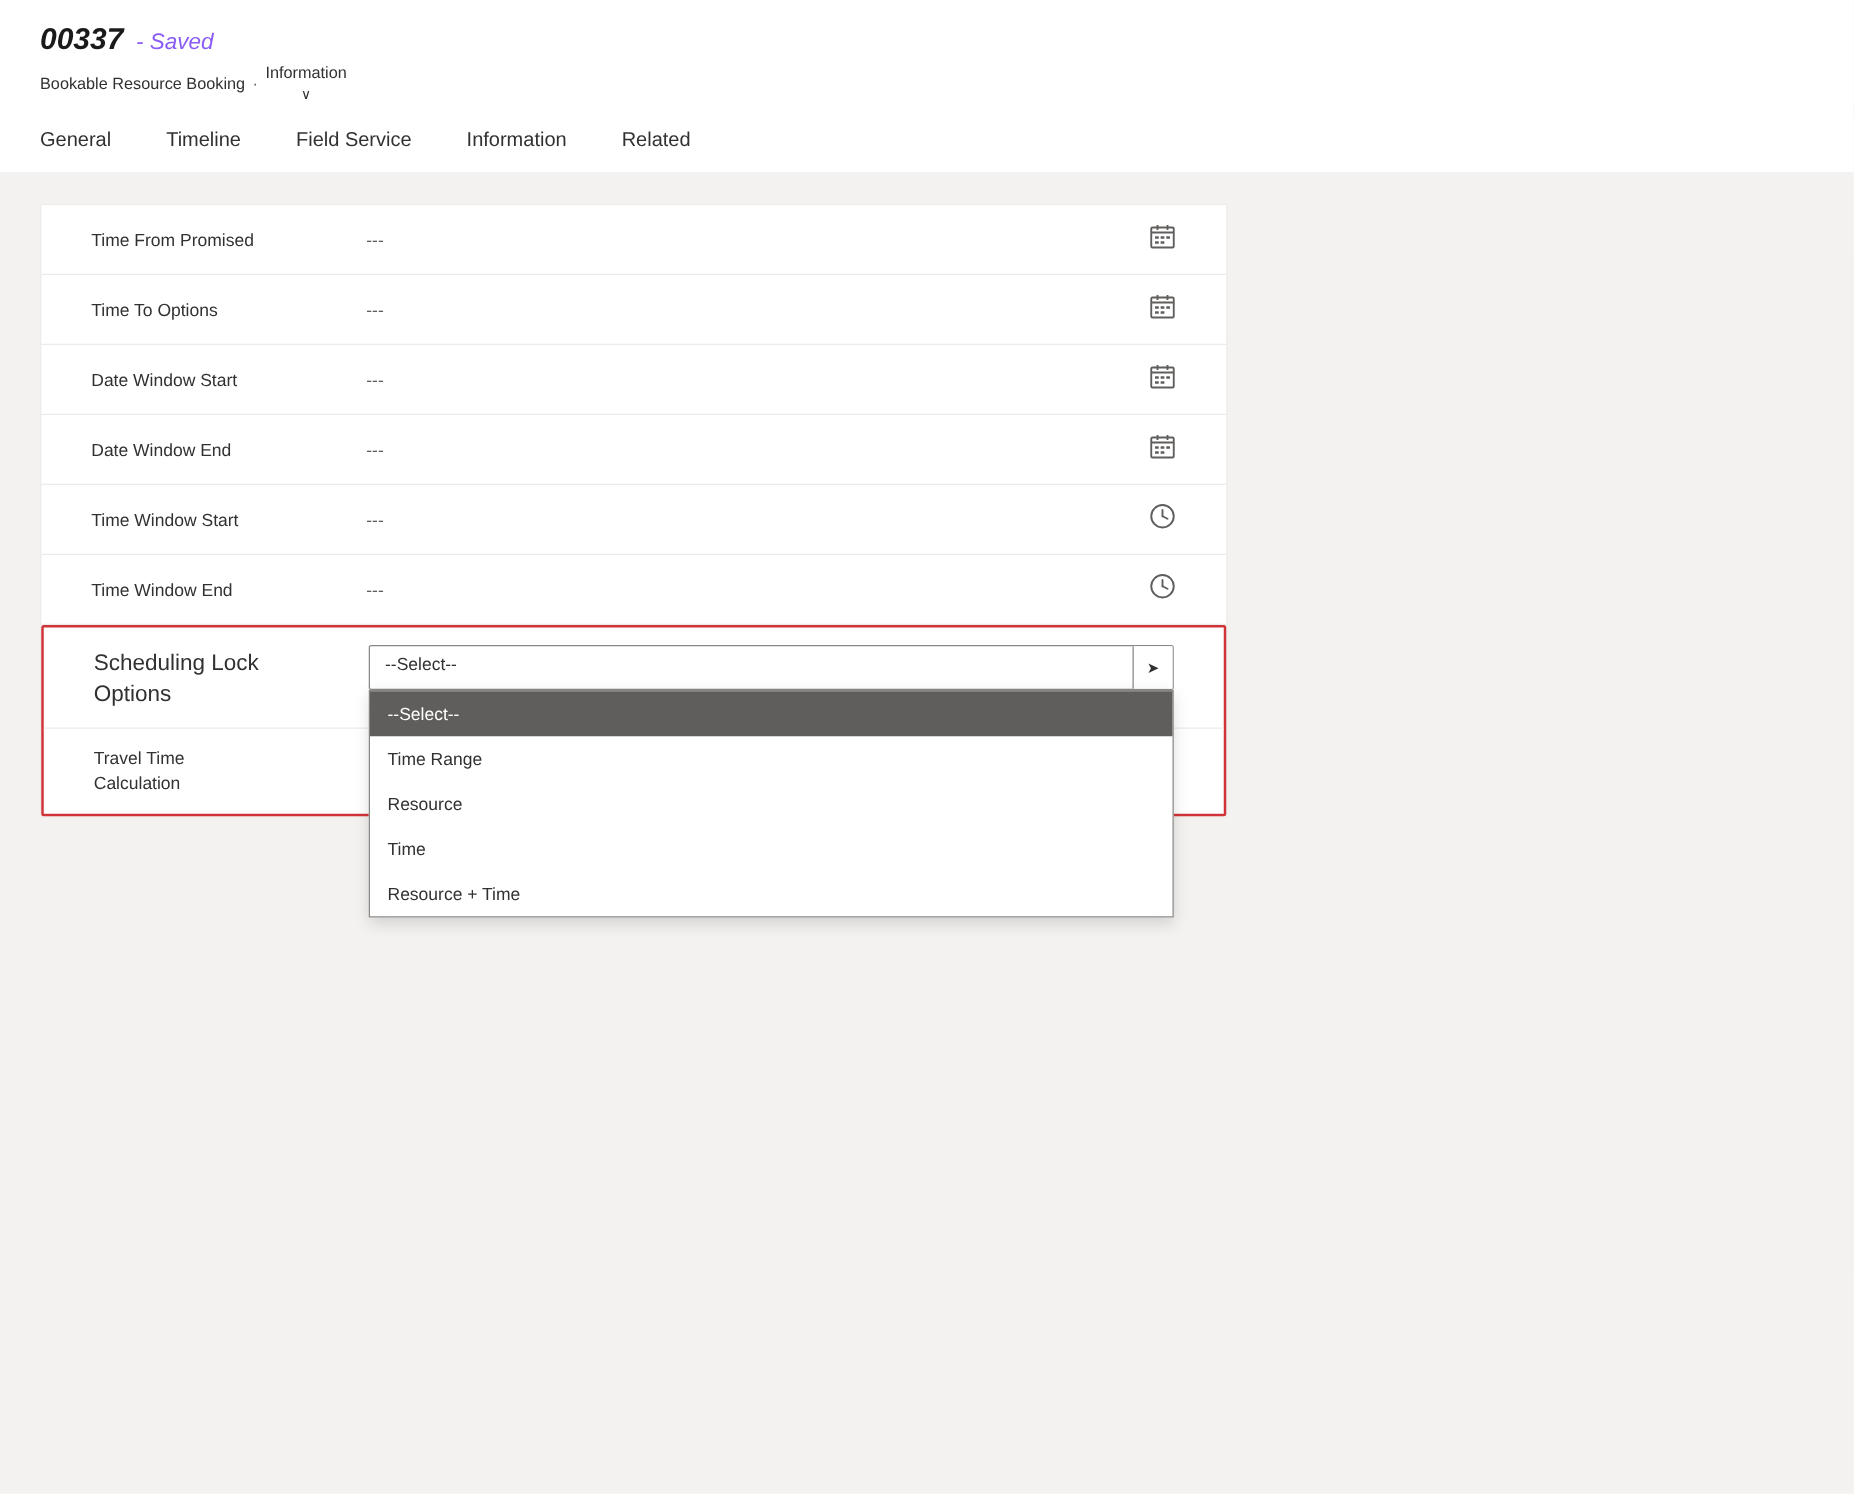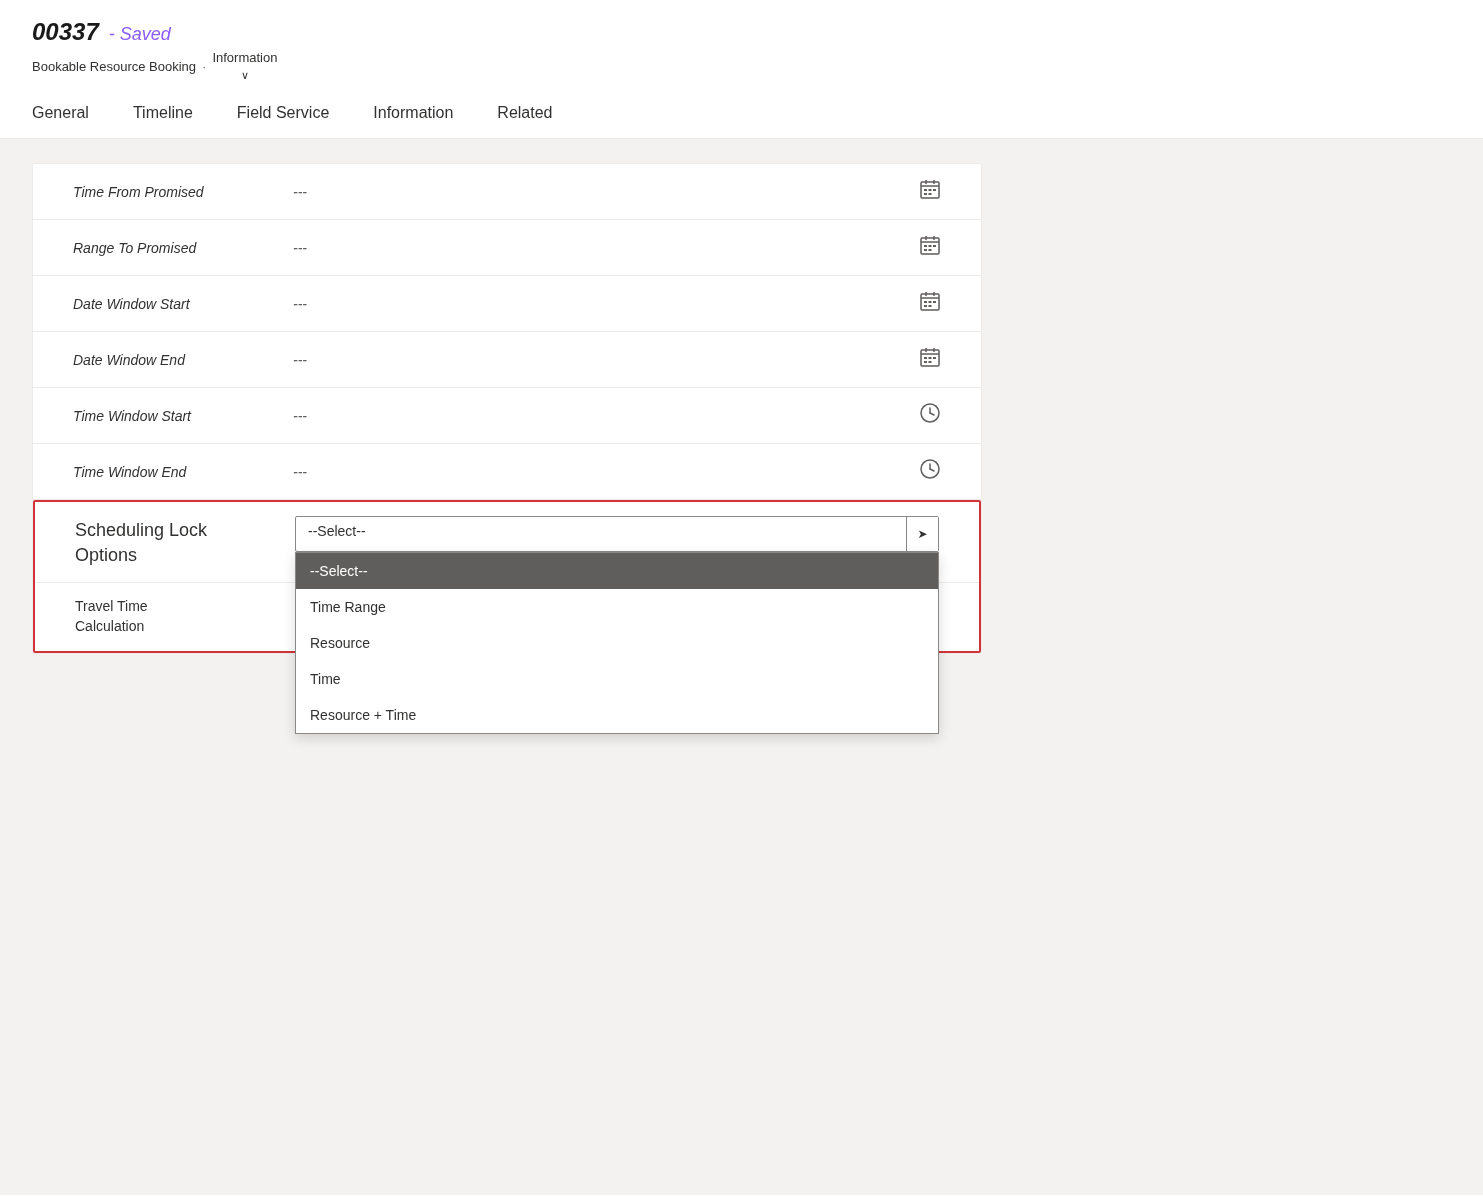--- a/index.html
+++ b/index.html
@@ -103,21 +103,20 @@
       max-width: 950px;
       padding: 0;
     }
     .form-row {
       display: flex;
       align-items: center;
       padding: 14px 40px;
       border-bottom: 1px solid #edebe9;
       min-height: 56px;
       position: relative;
-      font-style: italic;
     }
     .form-row:last-child {
       border-bottom: none;
     }
     .form-label {
       font-size: 14px;
       color: #323130;
       width: 220px;
       flex-shrink: 0;
     }
@@ -247,21 +246,21 @@
             <rect x="5" y="11" width="3" height="2" rx="0.3" fill="#605e5c"></rect>
             <rect x="9.5" y="11" width="3" height="2" rx="0.3" fill="#605e5c"></rect>
             <rect x="14" y="11" width="3" height="2" rx="0.3" fill="#605e5c"></rect>
             <rect x="5" y="15" width="3" height="2" rx="0.3" fill="#605e5c"></rect>
             <rect x="9.5" y="15" width="3" height="2" rx="0.3" fill="#605e5c"></rect>
           </svg>
         </span>
       </div>
 
       <div class="form-row">
-        <span class="form-label">Range To Promised</span>
+        <span class="form-label">Time To Options</span>
         <span class="form-value">---</span>
         <span class="form-icon">
           <svg class="icon-calendar" viewBox="0 0 22 22" fill="none" xmlns="http://www.w3.org/2000/svg">
             <rect x="2" y="4" width="18" height="16" rx="1" stroke="#605e5c" stroke-width="1.5" fill="none"></rect>
             <line x1="2" y1="8" x2="20" y2="8" stroke="#605e5c" stroke-width="1.5"></line>
             <line x1="7" y1="2" x2="7" y2="6" stroke="#605e5c" stroke-width="1.5"></line>
             <line x1="15" y1="2" x2="15" y2="6" stroke="#605e5c" stroke-width="1.5"></line>
             <rect x="5" y="11" width="3" height="2" rx="0.3" fill="#605e5c"></rect>
             <rect x="9.5" y="11" width="3" height="2" rx="0.3" fill="#605e5c"></rect>
             <rect x="14" y="11" width="3" height="2" rx="0.3" fill="#605e5c"></rect>

